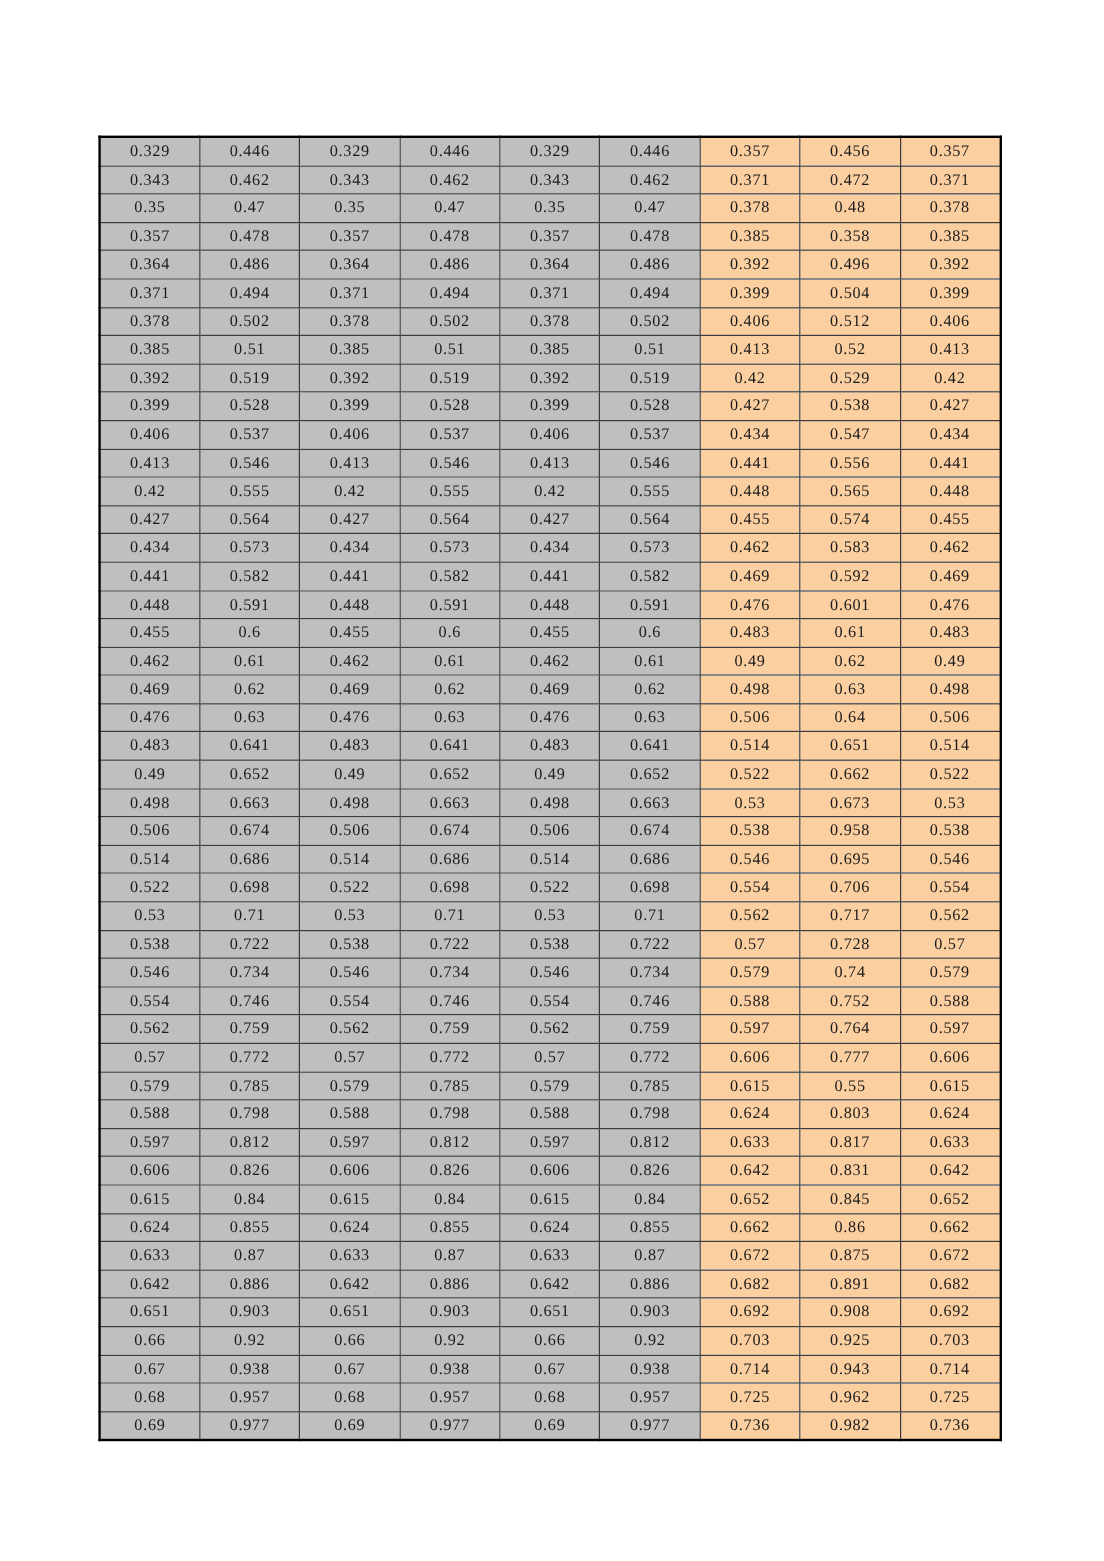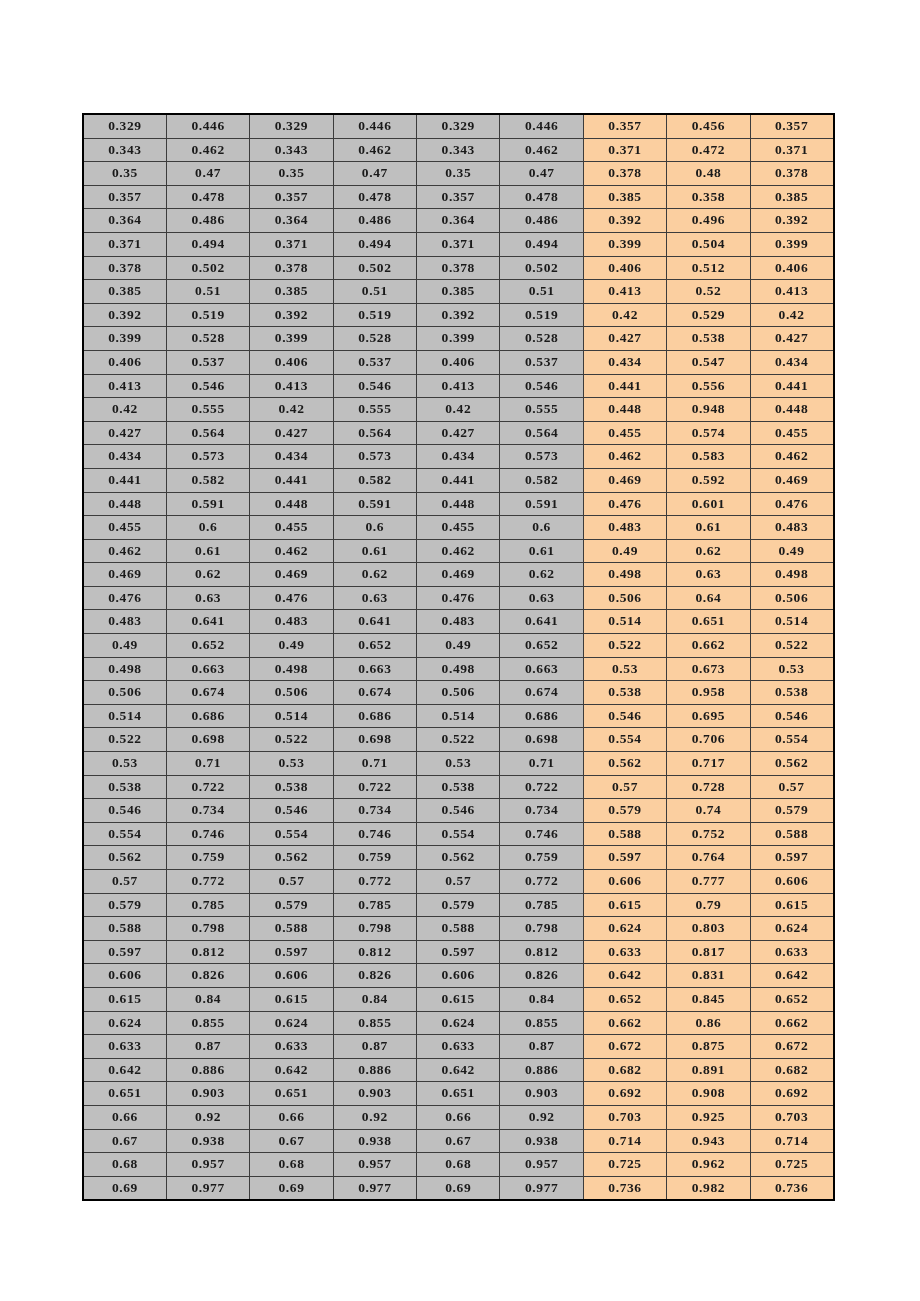--- a/index.html
+++ b/index.html
@@ -12,21 +12,20 @@
     height: 1301px;
     background: #ffffff;
     font-family: "Liberation Serif", "DejaVu Serif", serif;
     overflow: hidden;
   }
   #sheet {
     position: relative;
     width: 920px;
     height: 1301px;
     background: #ffffff;
-    font-weight: bold;
   }
   #table-wrap {
     position: absolute;
     left: 82px;
     top: 113px;
     width: 751px;
   }
   table#data-table {
     border-collapse: collapse;
     table-layout: fixed;
@@ -208,21 +207,21 @@
             <td class="fill-orange">0.441</td>
           </tr>
           <tr>
             <td class="fill-gray">0.42</td>
             <td class="fill-gray">0.555</td>
             <td class="fill-gray">0.42</td>
             <td class="fill-gray">0.555</td>
             <td class="fill-gray">0.42</td>
             <td class="fill-gray">0.555</td>
             <td class="fill-orange">0.448</td>
-            <td class="fill-orange">0.948</td>
+            <td class="fill-orange">0.565</td>
             <td class="fill-orange">0.448</td>
           </tr>
           <tr>
             <td class="fill-gray">0.427</td>
             <td class="fill-gray">0.564</td>
             <td class="fill-gray">0.427</td>
             <td class="fill-gray">0.564</td>
             <td class="fill-gray">0.427</td>
             <td class="fill-gray">0.564</td>
             <td class="fill-orange">0.455</td>
@@ -439,21 +438,21 @@
             <td class="fill-orange">0.606</td>
           </tr>
           <tr>
             <td class="fill-gray">0.579</td>
             <td class="fill-gray">0.785</td>
             <td class="fill-gray">0.579</td>
             <td class="fill-gray">0.785</td>
             <td class="fill-gray">0.579</td>
             <td class="fill-gray">0.785</td>
             <td class="fill-orange">0.615</td>
-            <td class="fill-orange">0.79</td>
+            <td class="fill-orange">0.55</td>
             <td class="fill-orange">0.615</td>
           </tr>
           <tr>
             <td class="fill-gray">0.588</td>
             <td class="fill-gray">0.798</td>
             <td class="fill-gray">0.588</td>
             <td class="fill-gray">0.798</td>
             <td class="fill-gray">0.588</td>
             <td class="fill-gray">0.798</td>
             <td class="fill-orange">0.624</td>

